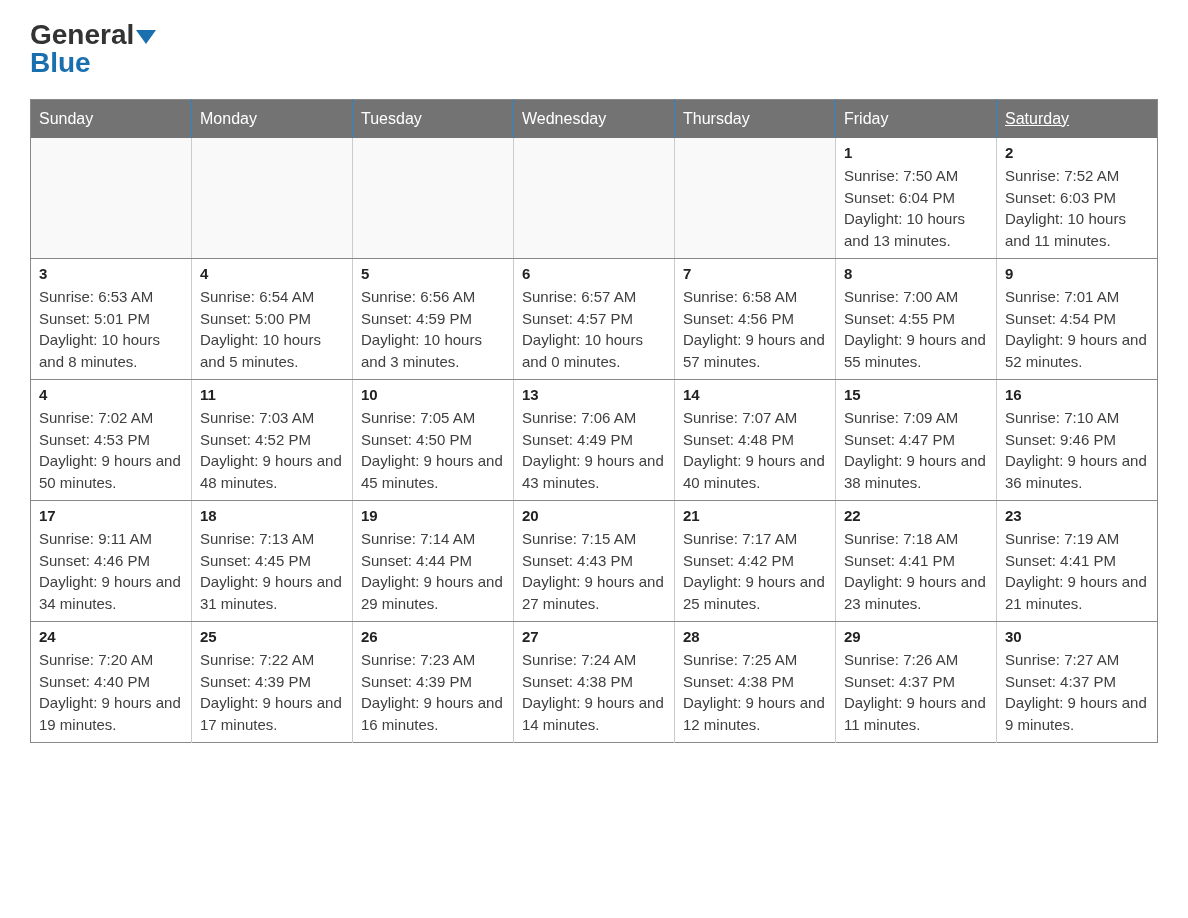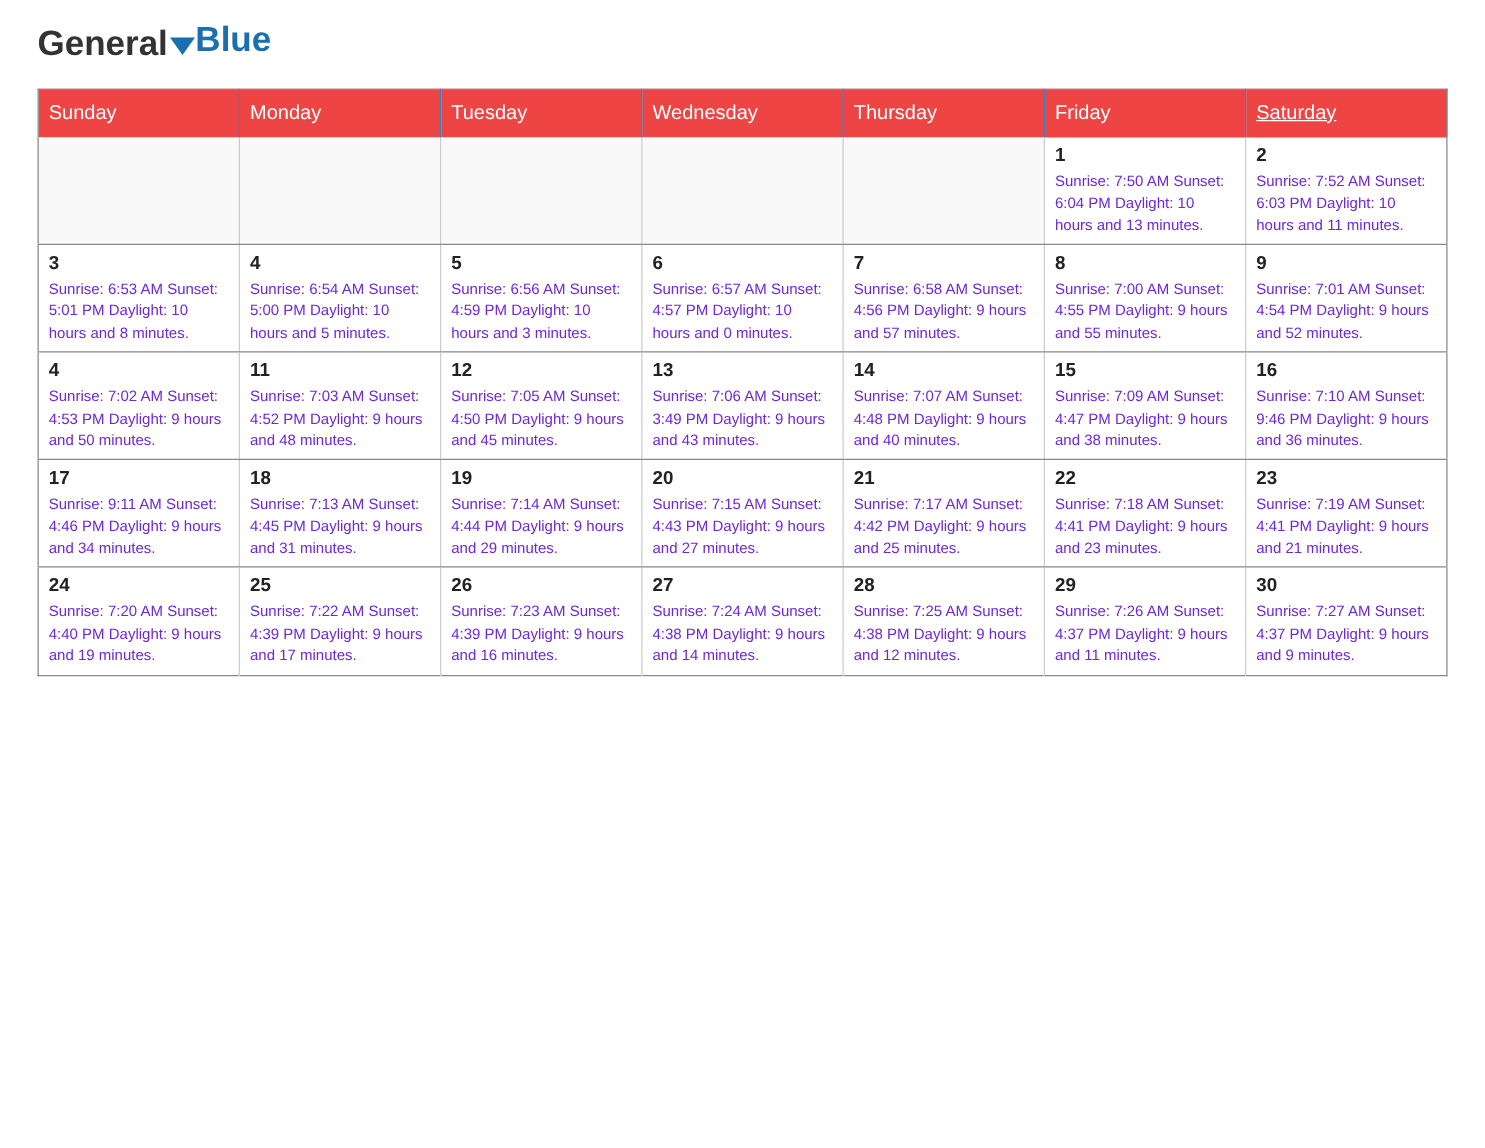--- a/index.html
+++ b/index.html
@@ -11,21 +11,21 @@
       padding: 20px 30px;
     }
     .header-area {
       display: flex;
       justify-content: space-between;
       align-items: flex-start;
       margin-bottom: 20px;
     }
     .logo-area {
       display: flex;
-      flex-direction: row;
+      flex-direction: column;
       align-items: flex-start;
     }
     .logo-text {
       font-size: 28px;
       font-weight: bold;
       color: #333;
       line-height: 1.1;
     }
     .logo-triangle {
       display: inline-block;
@@ -56,21 +56,21 @@
       font-size: 22px;
       color: #555;
       margin-top: 4px;
     }
     .calendar-table {
       width: 100%;
       border-collapse: collapse;
       border: 1.5px solid #888;
     }
     .calendar-table th {
-      background-color: #ef4444;
+      background-color: #737373;
       color: #fff;
       padding: 10px 8px;
       text-align: left;
       font-size: 16px;
       font-weight: normal;
       border-right: 1.5px solid #2a85cc;
     }
     .calendar-table th:last-child {
       border-right: none;
       text-decoration: underline;
@@ -92,22 +92,22 @@
       border-bottom: none;
     }
     .day-number {
       font-size: 15px;
       font-weight: bold;
       color: #222;
       display: block;
       margin-bottom: 4px;
     }
     .day-info {
-      font-size: 12px;
-      color: #6d28d9;
+      font-size: 15px;
+      color: #404040;
       line-height: 1.45;
     }
     .empty-cell {
       background: #f9f9f9;
     }
   </style>
 </head>
 <body>
 
 <div class="header-area">
@@ -217,30 +217,30 @@
 and 50 minutes.</div>
         </td>
         <td>
           <span class="day-number">11</span>
           <div class="day-info">Sunrise: 7:03 AM
 Sunset: 4:52 PM
 Daylight: 9 hours
 and 48 minutes.</div>
         </td>
         <td>
-          <span class="day-number">12</span>
+          <span class="day-number">10</span>
           <div class="day-info">Sunrise: 7:05 AM
 Sunset: 4:50 PM
 Daylight: 9 hours
 and 45 minutes.</div>
         </td>
         <td>
           <span class="day-number">13</span>
           <div class="day-info">Sunrise: 7:06 AM
-Sunset: 3:49 PM
+Sunset: 4:49 PM
 Daylight: 9 hours
 and 43 minutes.</div>
         </td>
         <td>
           <span class="day-number">14</span>
           <div class="day-info">Sunrise: 7:07 AM
 Sunset: 4:48 PM
 Daylight: 9 hours
 and 40 minutes.</div>
         </td>

